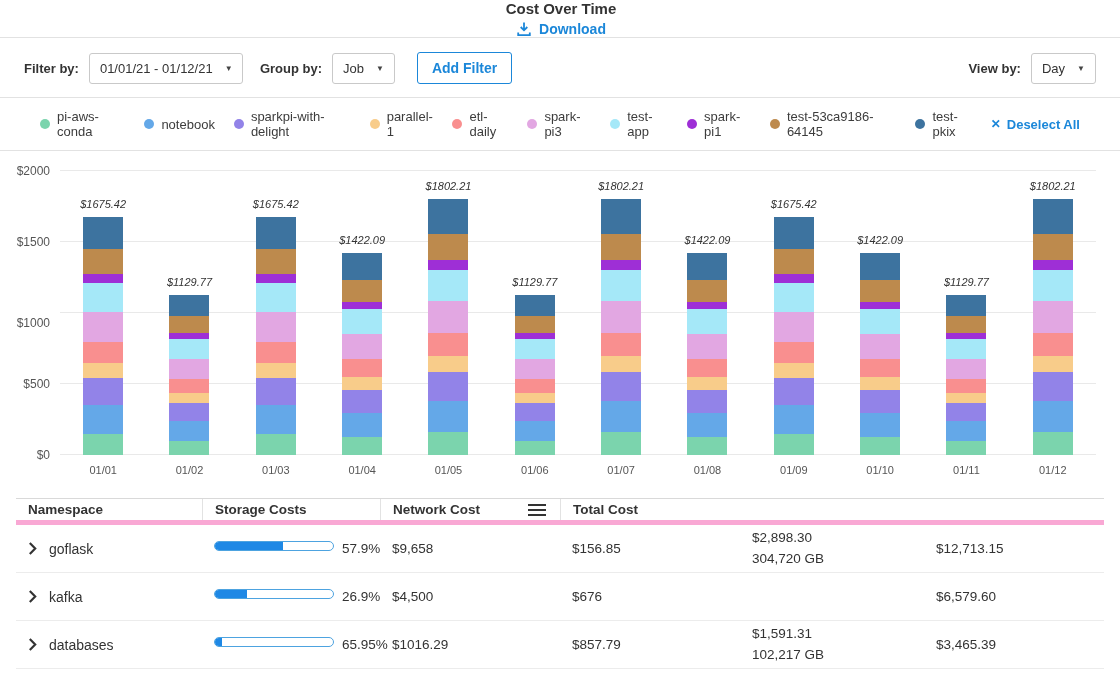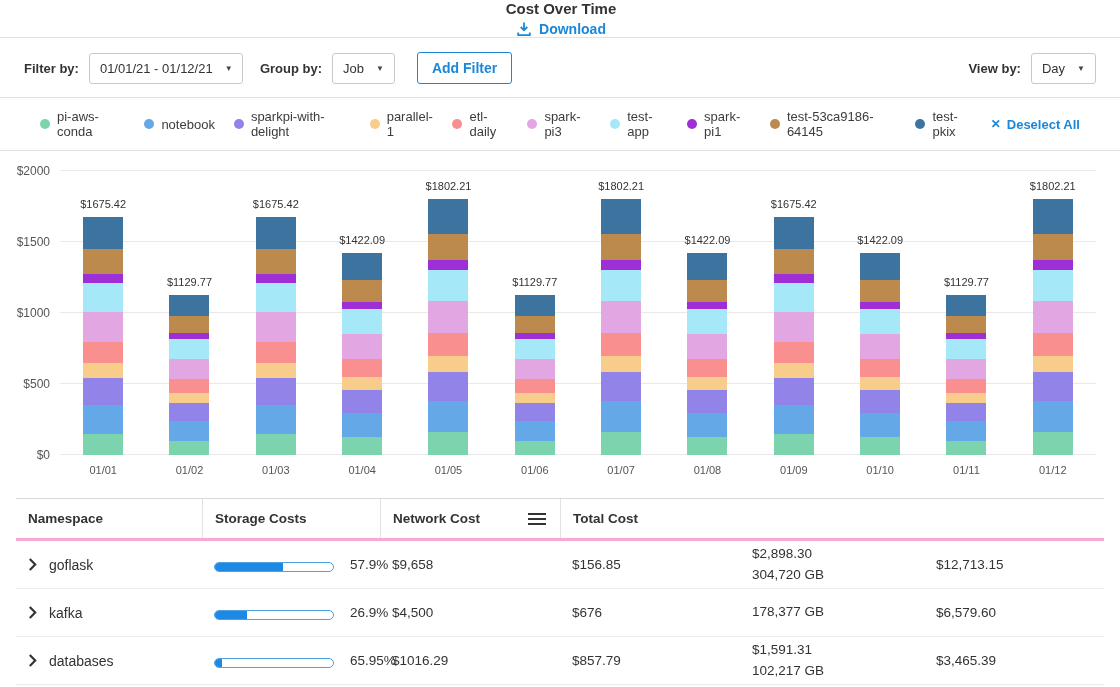--- a/index.html
+++ b/index.html
@@ -39,43 +39,43 @@
   .deselect .x { font-size:12px; line-height:1; }
 
   
   .chart-wrap { display:flex; padding:20px 24px 0 14px; }
   .y-axis { width:46px; position:relative; height:284px; flex:none; }
   .ytick { position:absolute; right:10px; transform:translateY(50%); font-size:12px; color:#555; }
   .plot-outer { flex:1; min-width:0; }
   .plot { position:relative; height:284px; }
   .gridline { position:absolute; left:0; right:0; height:1px; background:#e9e9e9; }
   .cols { position:absolute; inset:0; display:flex; }
-  .col { flex:1; position:relative; }
+  .col { flex:1; position:relative;font-style:italic; }
   .bar { position:absolute; bottom:0; left:50%; transform:translateX(-50%);
     width:40px; display:flex; flex-direction:column-reverse; }
   .seg { width:100%; }
   .total { position:absolute; left:50%; transform:translateX(-50%);
     font-size:11px; color:#333; white-space:nowrap; }
   .xlabels { display:flex; padding:9px 0 14px; }
   .xlabel { flex:1; text-align:center; font-size:11px; color:#555; }
 
   
   .table { margin:8px 16px 0; }
   .thead, .trow { display:grid;
     grid-template-columns:186px 178px 180px 180px 184px 1fr; align-items:center; }
-  .thead { border-top:1px solid #d9d9d9; border-bottom:3px solid #f9a8d4; height:43px; }
+  .thead { border-top:1px solid #d9d9d9; border-bottom:5px solid #f9a8d4; height:27px; }
   .th { font-size:13.5px; font-weight:700; padding:0 12px; height:100%;
     display:flex; align-items:center; color:#333; }
   .th + .th { border-left:1px solid #e2e2e2; }
   .th-net { justify-content:space-between; }
   .trow { height:48px; border-bottom:1px solid #ececec; }
   .td { padding:0 12px; font-size:13.5px; color:#333; }
   .ns-cell { display:flex; align-items:center; gap:12px; font-size:14px; cursor:pointer; }
   .chev { flex:none; }
-  .pb-cell { display:flex; align-items:flex-end; gap:16px; }
+  .pb-cell { display:flex; align-items:flex-start; gap:8px; }
   .pbar { width:120px; height:10px; border:1px solid #4da3e0; border-radius:6px;
     overflow:hidden; background:#fff; flex:none; }
   .pfill { height:100%; background:#1e88e5; }
   .net-line { font-size:13.5px; line-height:1.55; }
 </style>
 </head>
 <body>
 
 <div class="topbar">
   <div class="title">Cost Over Time</div>
@@ -154,21 +154,21 @@
   <div class="deselect">
     <span class="x">✕</span>
     <span>Deselect All</span>
   </div>
 </div>
 
 <div class="chart-wrap">
   <div class="y-axis">
       <div class="ytick" style="bottom: 0px;">$0</div>
       <div class="ytick" style="bottom: 71px;">$500</div>
-      <div class="ytick" style="bottom: 142px;">$1000</div>
+      <div class="ytick" style="bottom: 132px;">$1000</div>
       <div class="ytick" style="bottom: 213px;">$1500</div>
       <div class="ytick" style="bottom: 284px;">$2000</div>
     </div>
   <div class="plot-outer">
     <div class="plot">
         <div class="gridline" style="bottom: 0px;"></div>
         <div class="gridline" style="bottom: 71px;"></div>
         <div class="gridline" style="bottom: 142px;"></div>
         <div class="gridline" style="bottom: 213px;"></div>
         <div class="gridline" style="bottom: 284px;"></div>
@@ -415,21 +415,20 @@
         </div>
         <div class="td pb-cell">
           <div class="pbar">
             <div class="pfill" style="width: 26.9%;"></div>
           </div>
           <span>26.9%</span>
         </div>
         <div class="td">$4,500</div>
         <div class="td">$676</div>
         <div class="td">
-          <div class="net-line">178,377 GB</div>
         </div>
         <div class="td">$6,579.60</div>
       </div>
       <div class="trow">
         <div class="td ns-cell">
           <svg class="chev" width="9" height="13" viewBox="0 0 8 12">
             <path d="M1.5 1 L6.5 6 L1.5 11" fill="none" stroke="#333" stroke-width="2"></path>
           </svg>
           <span>databases</span>
         </div>

